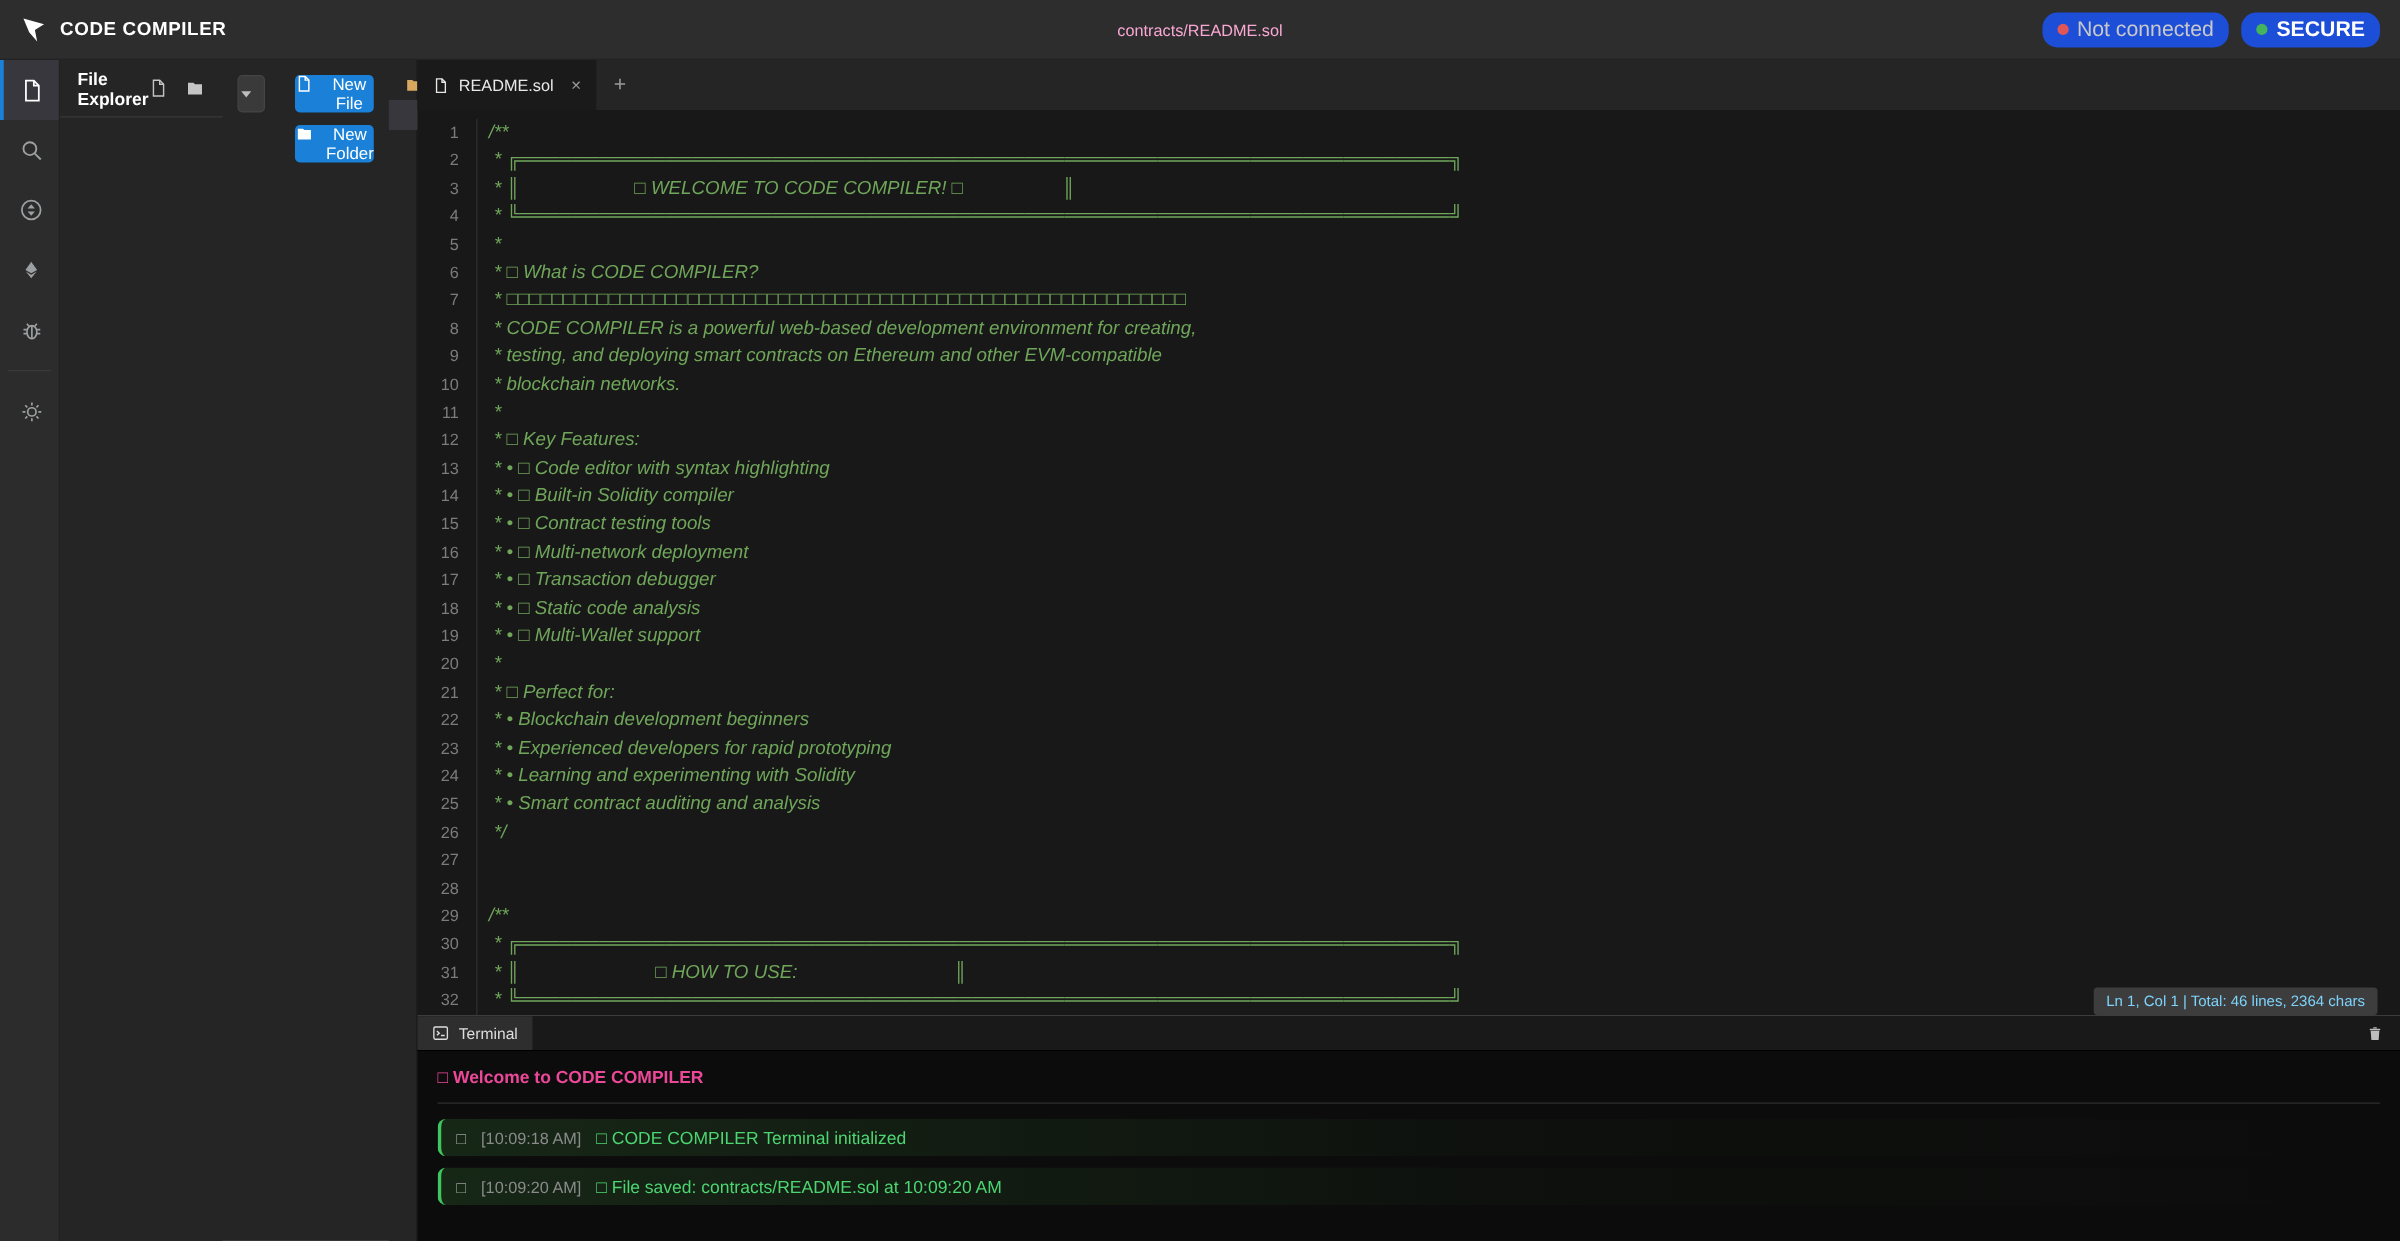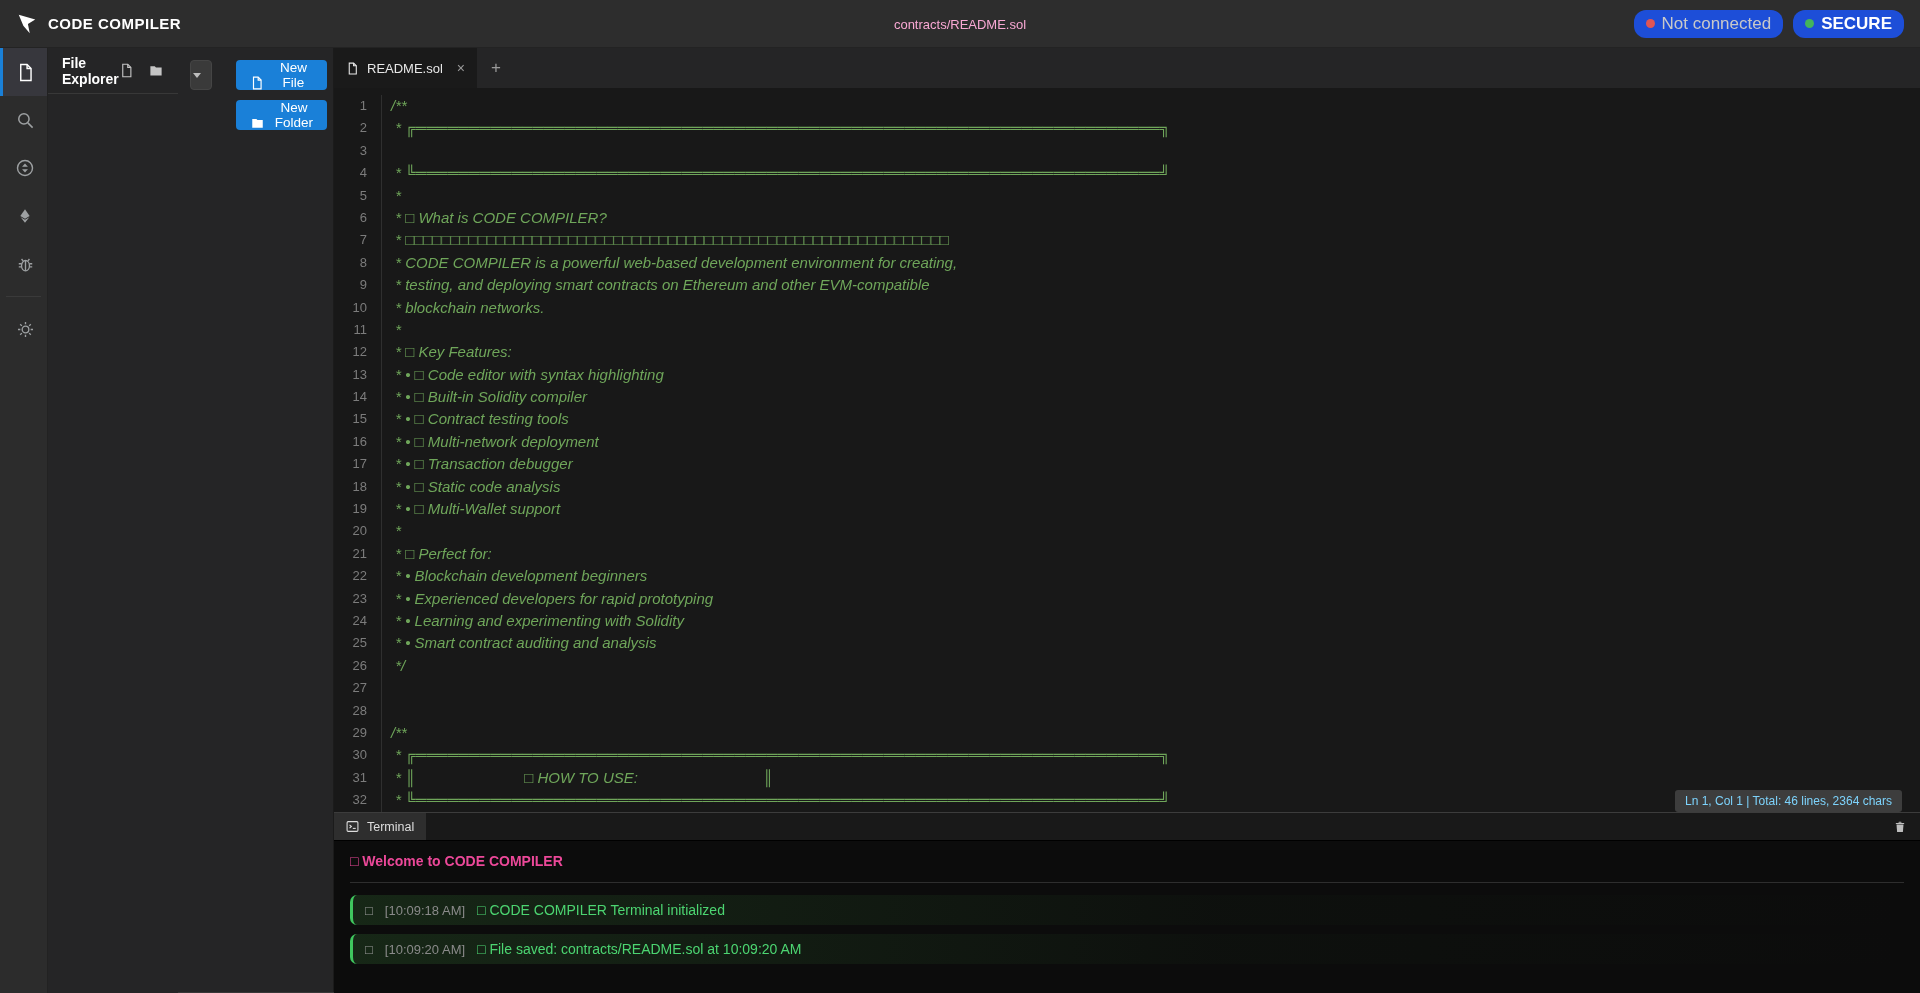--- a/index.html
+++ b/index.html
@@ -42,22 +42,22 @@
   .sb-header-icons { margin-left:auto; display:flex; gap:14px; color:#c5c5c5; }
   .sb-section { padding:12px; border-bottom:1px solid #383838; }
   .select-wrap { position:relative; }
   .select-wrap select { width:100%; height:30px; background:#3a3a3a; color:#cccccc;
     border:1px solid #454545; border-radius:4px; font-size:13px; padding:0 10px;
     appearance:none; -webkit-appearance:none; font-family:"Liberation Sans",sans-serif; }
   .select-wrap::after { content:""; position:absolute; right:11px; top:13px;
     border-left:4px solid transparent; border-right:4px solid transparent;
     border-top:5px solid #bdbdbd; pointer-events:none; }
   .blue-btn { width:100%; height:30px; background:#1a80d8; border:none; border-radius:4px;
-    color:#fff; font-size:13.5px; display:flex; align-items:flex-end; gap:10px;
-    padding:0 14px; cursor:pointer; font-family:"Liberation Sans",sans-serif; }
+    color:#fff; font-size:13.5px; display:flex; align-items:flex-start; gap:10px;
+    padding:0 0; cursor:pointer; font-family:"Liberation Sans",sans-serif; }
   .blue-btn + .blue-btn { margin-top:10px; }
   .tree { padding:8px 0; }
   .tree-row { height:24px; display:flex; align-items:center; gap:23px; padding:0 12px;
     color:#cfcfcf; font-size:13.5px; cursor:pointer; }
   .tree-row.file { padding-left:34px; color:#e2e2e2; }
   .tree-row.selected { background:#37373d; }
 
   
   .main { flex:1; min-width:0; display:flex; flex-direction:column; }
   .editor-region { flex:1; min-height:0; display:flex; flex-direction:column;
@@ -272,20 +272,21 @@
               <span class="ltext">/**</span>
             </div>
 
             <div class="code-line">
               <span class="ln">2</span>
               <span class="ltext"> * ╔══════════════════════════════════════════════════════════════════════╗</span>
             </div>
 
             <div class="code-line">
               <span class="ln">3</span>
+              <span class="ltext"> * ║                      □ WELCOME TO CODE COMPILER! □                   ║</span>
             </div>
 
             <div class="code-line">
               <span class="ln">4</span>
               <span class="ltext"> * ╚══════════════════════════════════════════════════════════════════════╝</span>
             </div>
 
             <div class="code-line">
               <span class="ln">5</span>
               <span class="ltext"> *</span>

